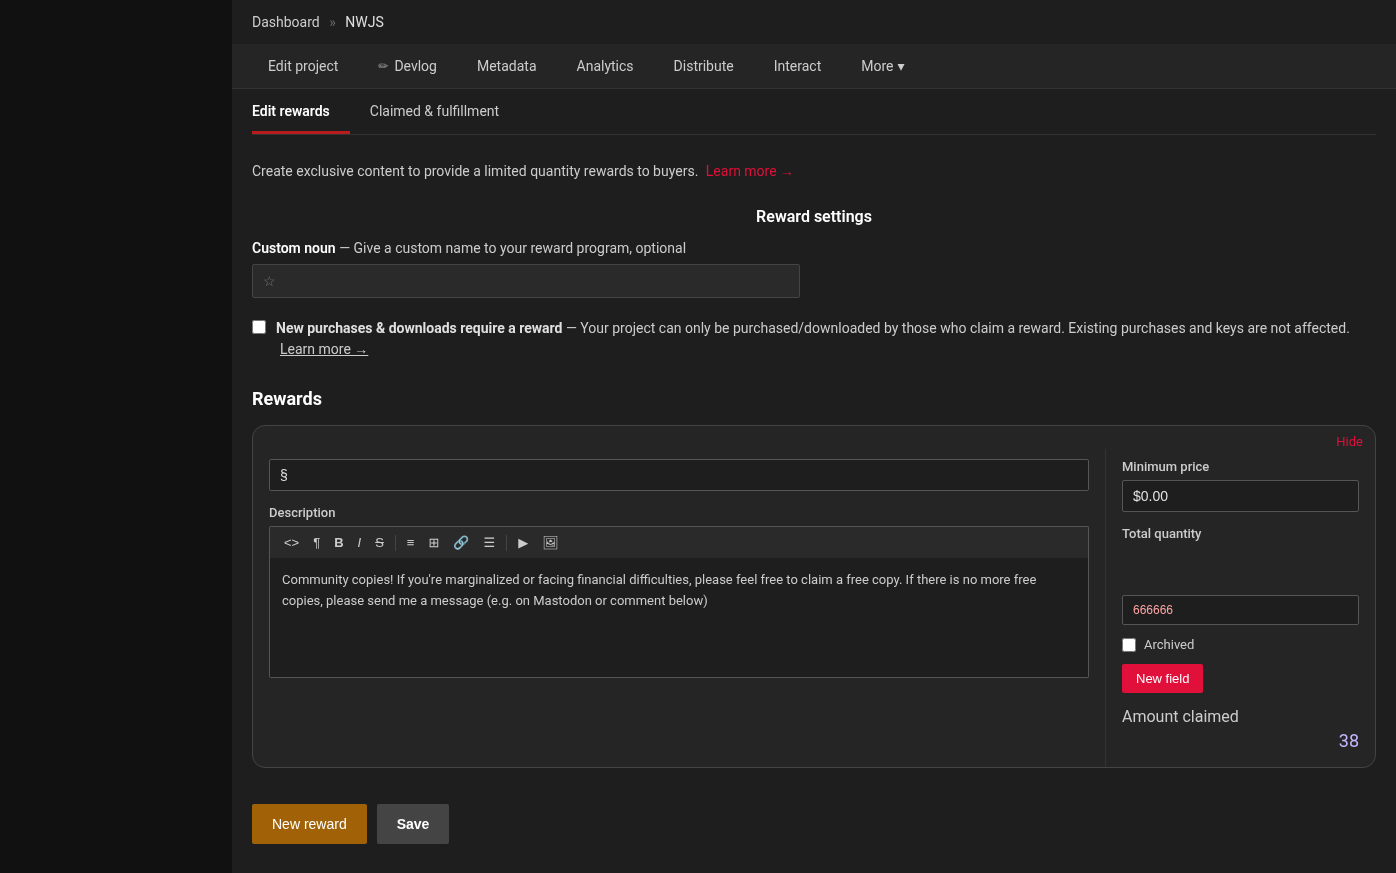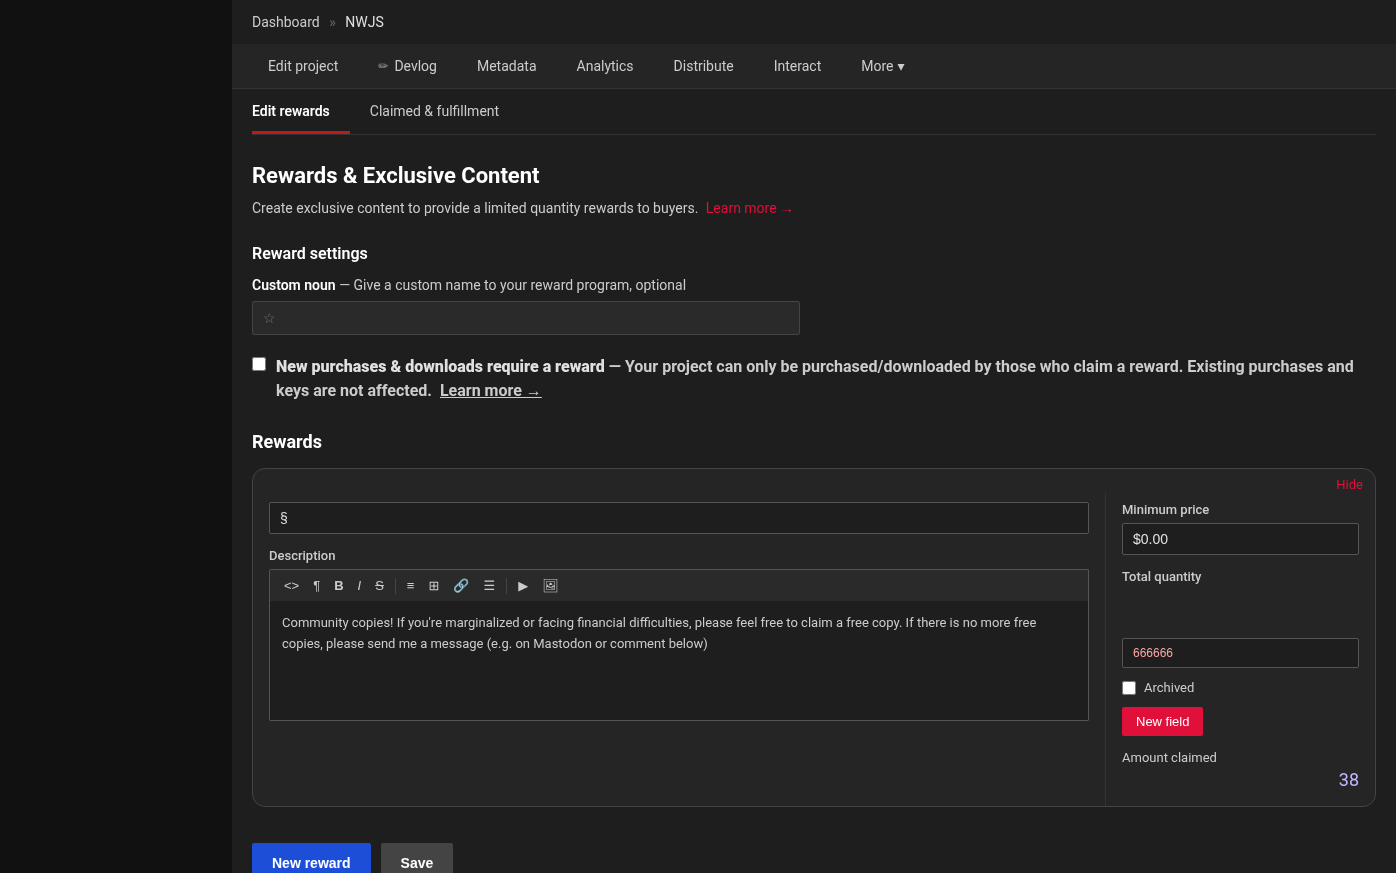--- a/index.html
+++ b/index.html
@@ -103,20 +103,21 @@
     }
     .page-desc a {
       color: #e0103a;
       text-decoration: none;
     }
     .section-title {
       font-size: 16px;
       font-weight: 600;
       color: #fff;
       margin-bottom: 14px;
+      text-align: center;
     }
     .form-label {
       color: #ccc;
       margin-bottom: 8px;
       font-size: 14px;
     }
     .form-label .label-name {
       color: #fff;
       font-weight: 600;
     }
@@ -137,24 +138,23 @@
       gap: 10px;
       margin: 20px 0 28px 0;
     }
     .checkbox-row input[type=checkbox] {
       margin-top: 2px;
       flex-shrink: 0;
       width: 14px;
       height: 14px;
     }
     .checkbox-label {
-      font-size: 16px;
+      font-size: 14px;
       color: #ccc;
       line-height: 1.5;
-      font-weight: bold;
     }
     .checkbox-label strong {
       color: #e0e0e0;
     }
     .checkbox-label a {
       color: #ccc;
       text-decoration: underline;
     }
     .rewards-section-title {
       font-size: 18px;
@@ -294,43 +294,43 @@
       color: #fff;
       border: none;
       border-radius: 2px;
       padding: 7px 14px;
       font-size: 13px;
       cursor: pointer;
       margin-bottom: 14px;
       display: inline-block;
     }
     .amount-claimed-label {
-      font-size: 13px;
+      font-size: 16px;
       color: #ccc;
       margin-bottom: 4px;
     }
     .amount-claimed-value {
       font-size: 18px;
       color: #c4b5fd;
       text-align: right;
     }
     .bottom-actions {
       display: flex;
       gap: 10px;
       padding: 20px 0 0 0;
     }
     .btn-new-reward {
-      background: #1d4ed8;
+      background: #a16207;
       color: #fff;
       border: none;
       border-radius: 2px;
       padding: 12px 20px;
       font-size: 14px;
       cursor: pointer;
-      font-weight: 700;
+      font-weight: 400;
     }
     .btn-save {
       background: #444;
       color: #fff;
       border: none;
       border-radius: 2px;
       padding: 12px 20px;
       font-size: 14px;
       cursor: pointer;
       font-weight: 600;
@@ -381,21 +381,20 @@
       <div class="sub-tabs">
         <div class="sub-tab active">
           <span>Edit rewards</span>
         </div>
         <div class="sub-tab">
           <span>Claimed &amp; fulfillment</span>
         </div>
       </div>
 
       
-      <h1 class="page-title">Rewards &amp; Exclusive Content</h1>
       <p class="page-desc">
         <span>Create exclusive content to provide a limited quantity rewards to buyers.</span>
         <a href="#" style="color:#e0103a; text-decoration:none; margin-left:4px;">Learn more →</a>
       </p>
 
       
       <div class="section-title">Reward settings</div>
 
       <div class="form-label">
         <span class="label-name">Custom noun</span>

